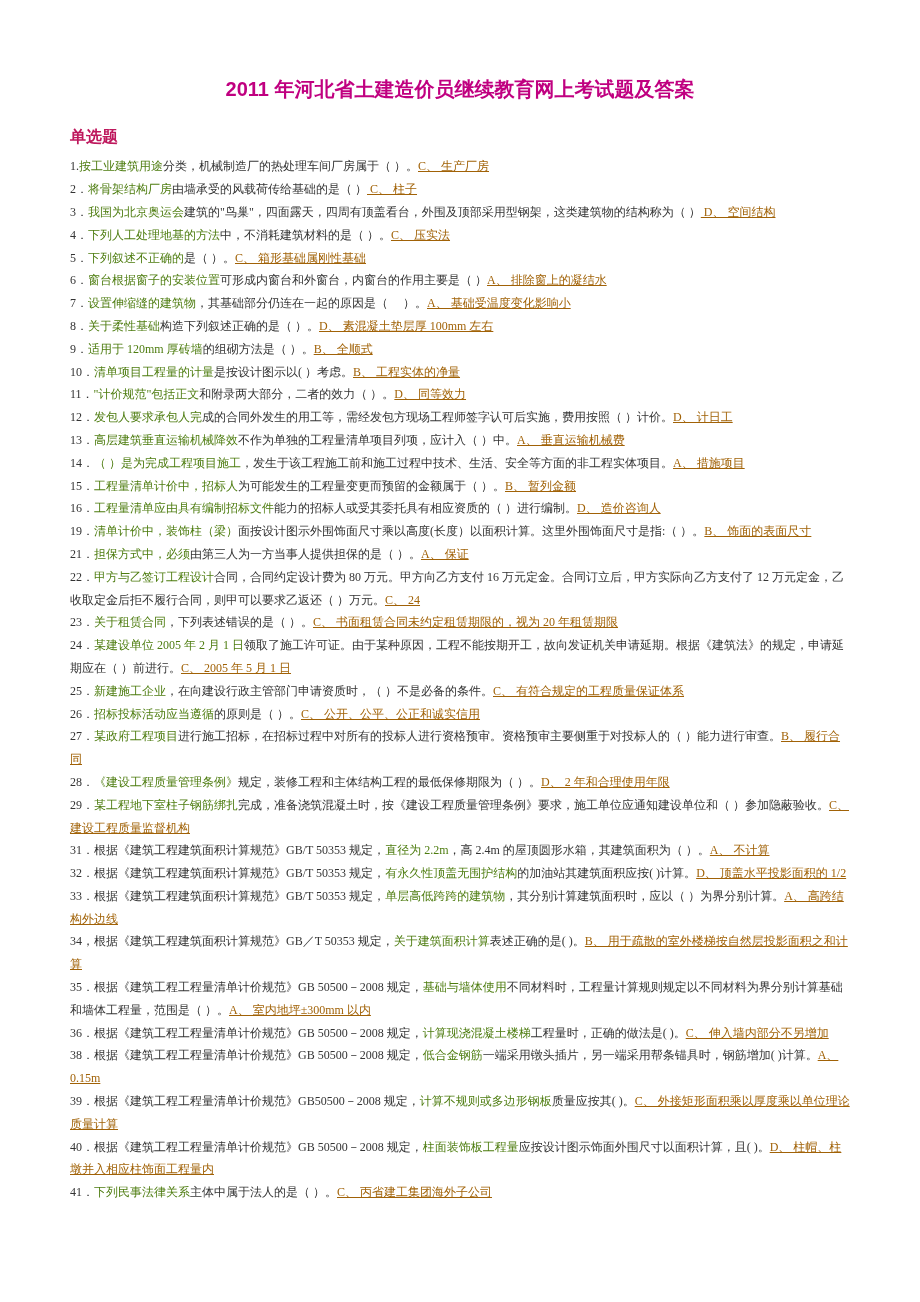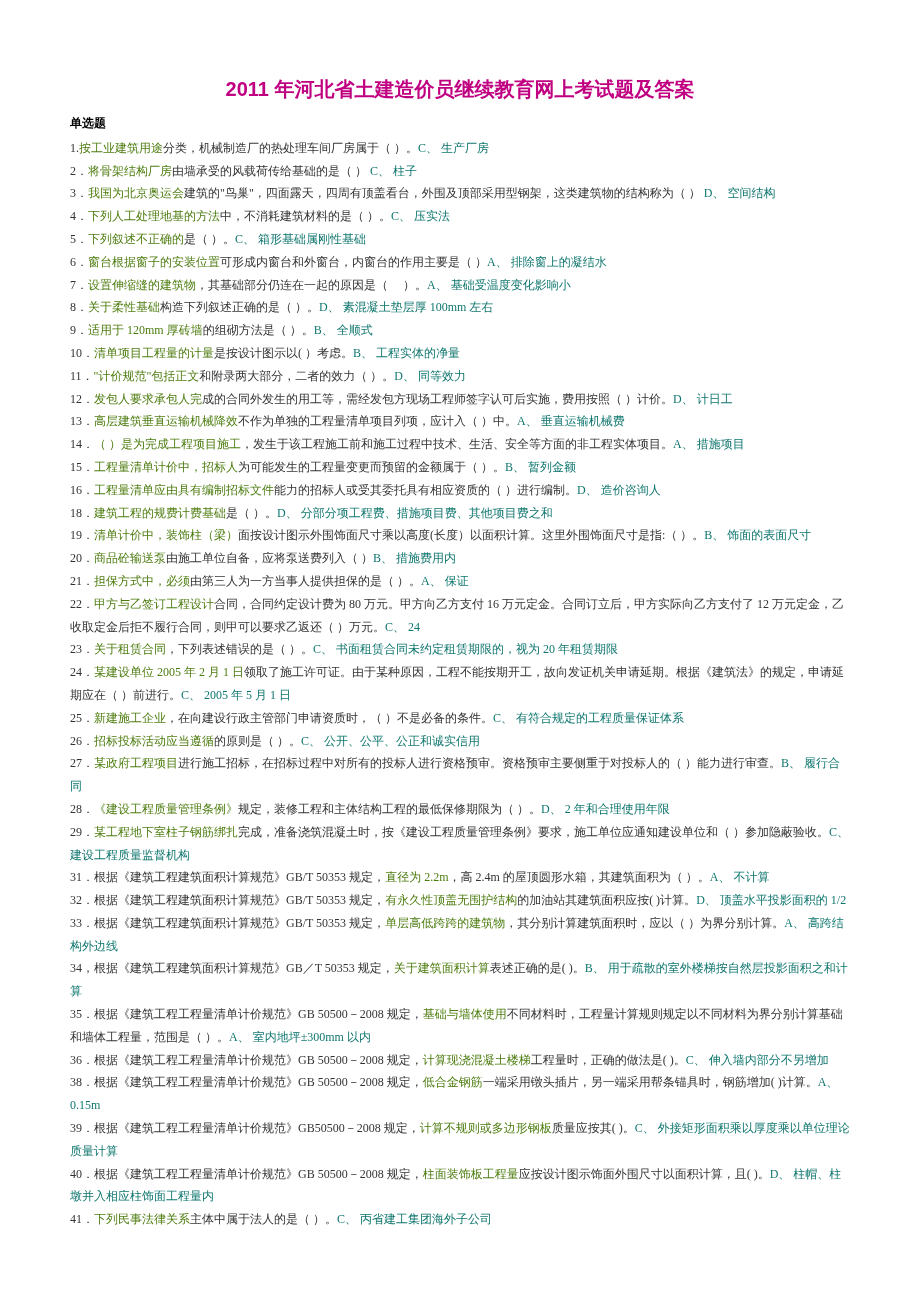--- a/index.html
+++ b/index.html
@@ -10,36 +10,36 @@
     background: #fff;
     max-width: 780px;
     margin: 0 auto;
     padding: 70px 60px 40px 60px;
   }
   .title {
     text-align: center;
     font-size: 20px;
     font-weight: bold;
     color: #c00080;
-    margin-bottom: 4px;
+    margin-bottom: 15px;
     font-family: "SimHei", "黑体", sans-serif;
   }
   .section {
-    font-size: 12px;
+    font-size: 16px;
     font-weight: bold;
-    color: #000000;
+    color: #be185d;
     margin: 2px 0 2px 0;
-    font-family: Liberation Serif, serif;
+    font-family: Liberation Mono, monospace;
   }
   .q {
     margin: 0;
     color: #333;
   }
   .blue { color: #4d7c0f; }
-  .red { color: #0f766e; }
+  .red { color: #a16207; text-decoration: underline; }
   .num { color: #333; }
 </style>
 </head>
 <body>
 
 <div class="title">2011 年河北省土建造价员继续教育网上考试题及答案</div>
 <div class="section">单选题</div>
 <div id="qs">
     <p class="q"><span class="num">1.</span><span class="blue">按工业建筑用途</span><span>分类，机械制造厂的热处理车间厂房属于（ ）。</span><span class="red">C、 生产厂房</span></p>
     <p class="q"><span class="num">2．</span><span class="blue">将骨架结构厂房</span><span>由墙承受的风载荷传给基础的是（ ）</span><span class="red">  C、 柱子</span></p>
@@ -50,23 +50,21 @@
     <p class="q"><span class="num">7．</span><span class="blue">设置伸缩缝的建筑物</span><span>，其基础部分仍连在一起的原因是（ 　）。</span><span class="red">A、 基础受温度变化影响小</span></p>
     <p class="q"><span class="num">8．</span><span class="blue">关于柔性基础</span><span>构造下列叙述正确的是（ ）。</span><span class="red">D、 素混凝土垫层厚 100mm 左右</span></p>
     <p class="q"><span class="num">9．</span><span class="blue">适用于 120mm 厚砖墙</span><span>的组砌方法是（ ）。</span><span class="red">B、 全顺式</span></p>
     <p class="q"><span class="num">10．</span><span class="blue">清单项目工程量的计量</span><span>是按设计图示以( ）考虑。</span><span class="red">B、 工程实体的净量</span></p>
     <p class="q"><span class="num">11．</span><span class="blue">"计价规范"包括正文</span><span>和附录两大部分，二者的效力（ ）。</span><span class="red">D、 同等效力</span></p>
     <p class="q"><span class="num">12．</span><span class="blue">发包人要求承包人完</span><span>成的合同外发生的用工等，需经发包方现场工程师签字认可后实施，费用按照（ ）计价。</span><span class="red">D、 计日工</span></p>
     <p class="q"><span class="num">13．</span><span class="blue">高层建筑垂直运输机械降效</span><span>不作为单独的工程量清单项目列项，应计入（ ）中。</span><span class="red">A、 垂直运输机械费</span></p>
     <p class="q"><span class="num">14．</span><span class="blue">（ ）是为完成工程项目施工</span><span>，发生于该工程施工前和施工过程中技术、生活、安全等方面的非工程实体项目。</span><span class="red">A、 措施项目</span></p>
     <p class="q"><span class="num">15．</span><span class="blue">工程量清单计价中，招标人</span><span>为可能发生的工程量变更而预留的金额属于（ ）。</span><span class="red">B、 暂列金额</span></p>
     <p class="q"><span class="num">16．</span><span class="blue">工程量清单应由具有编制招标文件</span><span>能力的招标人或受其委托具有相应资质的（ ）进行编制。</span><span class="red">D、 造价咨询人</span></p>
-    <p class="q"><span class="num">18．</span><span class="blue">建筑工程的规费计费基础</span><span>是（ ）。</span><span class="red">D、 分部分项工程费、措施项目费、其他项目费之和</span></p>
     <p class="q"><span class="num">19．</span><span class="blue">清单计价中，装饰柱（梁）</span><span>面按设计图示外围饰面尺寸乘以高度(长度）以面积计算。这里外围饰面尺寸是指:（ ）。</span><span class="red">B、 饰面的表面尺寸</span></p>
-    <p class="q"><span class="num">20．</span><span class="blue">商品砼输送泵</span><span>由施工单位自备，应将泵送费列入（ ）</span><span class="red">B、 措施费用内</span></p>
     <p class="q"><span class="num">21．</span><span class="blue">担保方式中，必须</span><span>由第三人为一方当事人提供担保的是（ ）。</span><span class="red">A、 保证</span></p>
     <p class="q"><span class="num">22．</span><span class="blue">甲方与乙签订工程设计</span><span>合同，合同约定设计费为 80 万元。甲方向乙方支付 16 万元定金。合同订立后，甲方实际向乙方支付了 12 万元定金，乙收取定金后拒不履行合同，则甲可以要求乙返还（ ）万元。</span><span class="red">C、 24</span></p>
     <p class="q"><span class="num">23．</span><span class="blue">关于租赁合同</span><span>，下列表述错误的是（ ）。</span><span class="red">C、 书面租赁合同未约定租赁期限的，视为 20 年租赁期限</span></p>
     <p class="q"><span class="num">24．</span><span class="blue">某建设单位 2005 年 2 月 1 日</span><span>领取了施工许可证。由于某种原因，工程不能按期开工，故向发证机关申请延期。根据《建筑法》的规定，申请延期应在（ ）前进行。</span><span class="red">C、 2005 年 5 月 1 日</span></p>
     <p class="q"><span class="num">25．</span><span class="blue">新建施工企业</span><span>，在向建设行政主管部门申请资质时，（ ）不是必备的条件。</span><span class="red">C、 有符合规定的工程质量保证体系</span></p>
     <p class="q"><span class="num">26．</span><span class="blue">招标投标活动应当遵循</span><span>的原则是（ ）。</span><span class="red">C、 公开、公平、公正和诚实信用</span></p>
     <p class="q"><span class="num">27．</span><span class="blue">某政府工程项目</span><span>进行施工招标，在招标过程中对所有的投标人进行资格预审。资格预审主要侧重于对投标人的（ ）能力进行审查。</span><span class="red">B、 履行合同</span></p>
     <p class="q"><span class="num">28．</span><span class="blue">《建设工程质量管理条例》</span><span>规定，装修工程和主体结构工程的最低保修期限为（ ）。</span><span class="red">D、 2 年和合理使用年限</span></p>
     <p class="q"><span class="num">29．</span><span class="blue">某工程地下室柱子钢筋绑扎</span><span>完成，准备浇筑混凝土时，按《建设工程质量管理条例》要求，施工单位应通知建设单位和（ ）参加隐蔽验收。</span><span class="red">C、 建设工程质量监督机构</span></p>
     <p class="q"><span class="num">31．</span><span>根据《建筑工程建筑面积计算规范》GB/T 50353 规定，</span><span class="blue">直径为 2.2m</span><span>，高 2.4m 的屋顶圆形水箱，其建筑面积为（ ）。</span><span class="red">A、 不计算</span></p>

